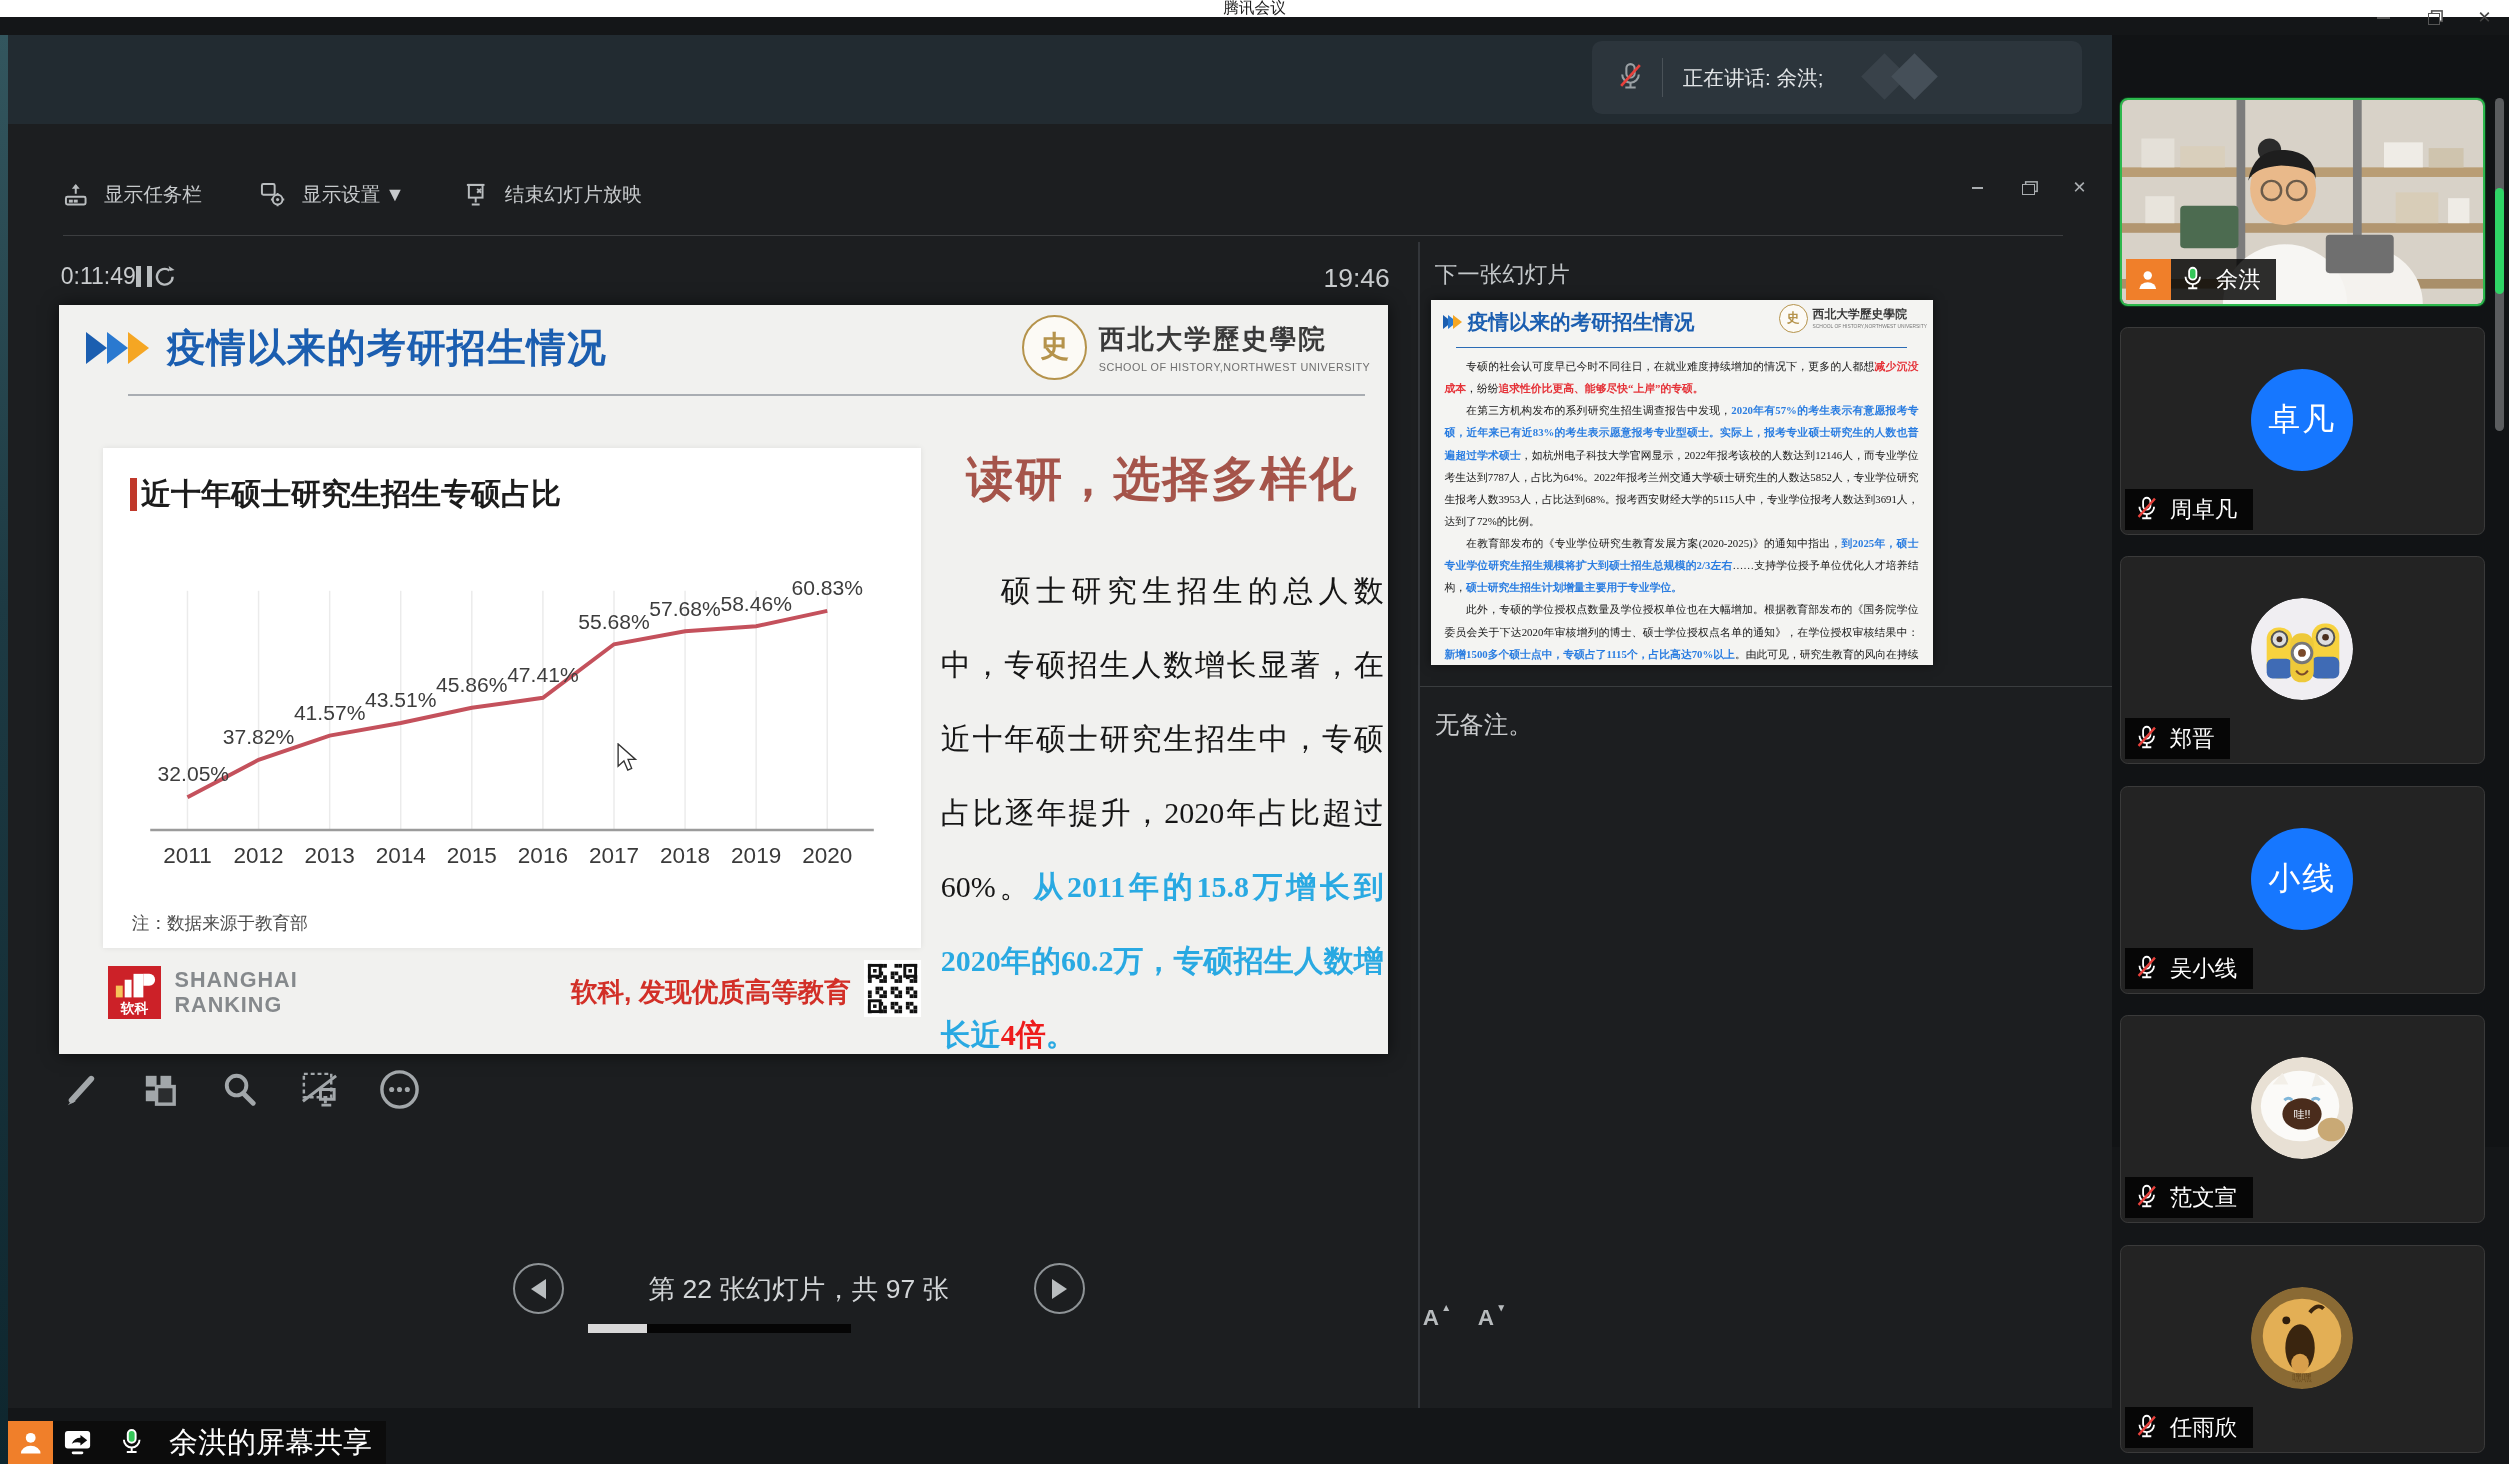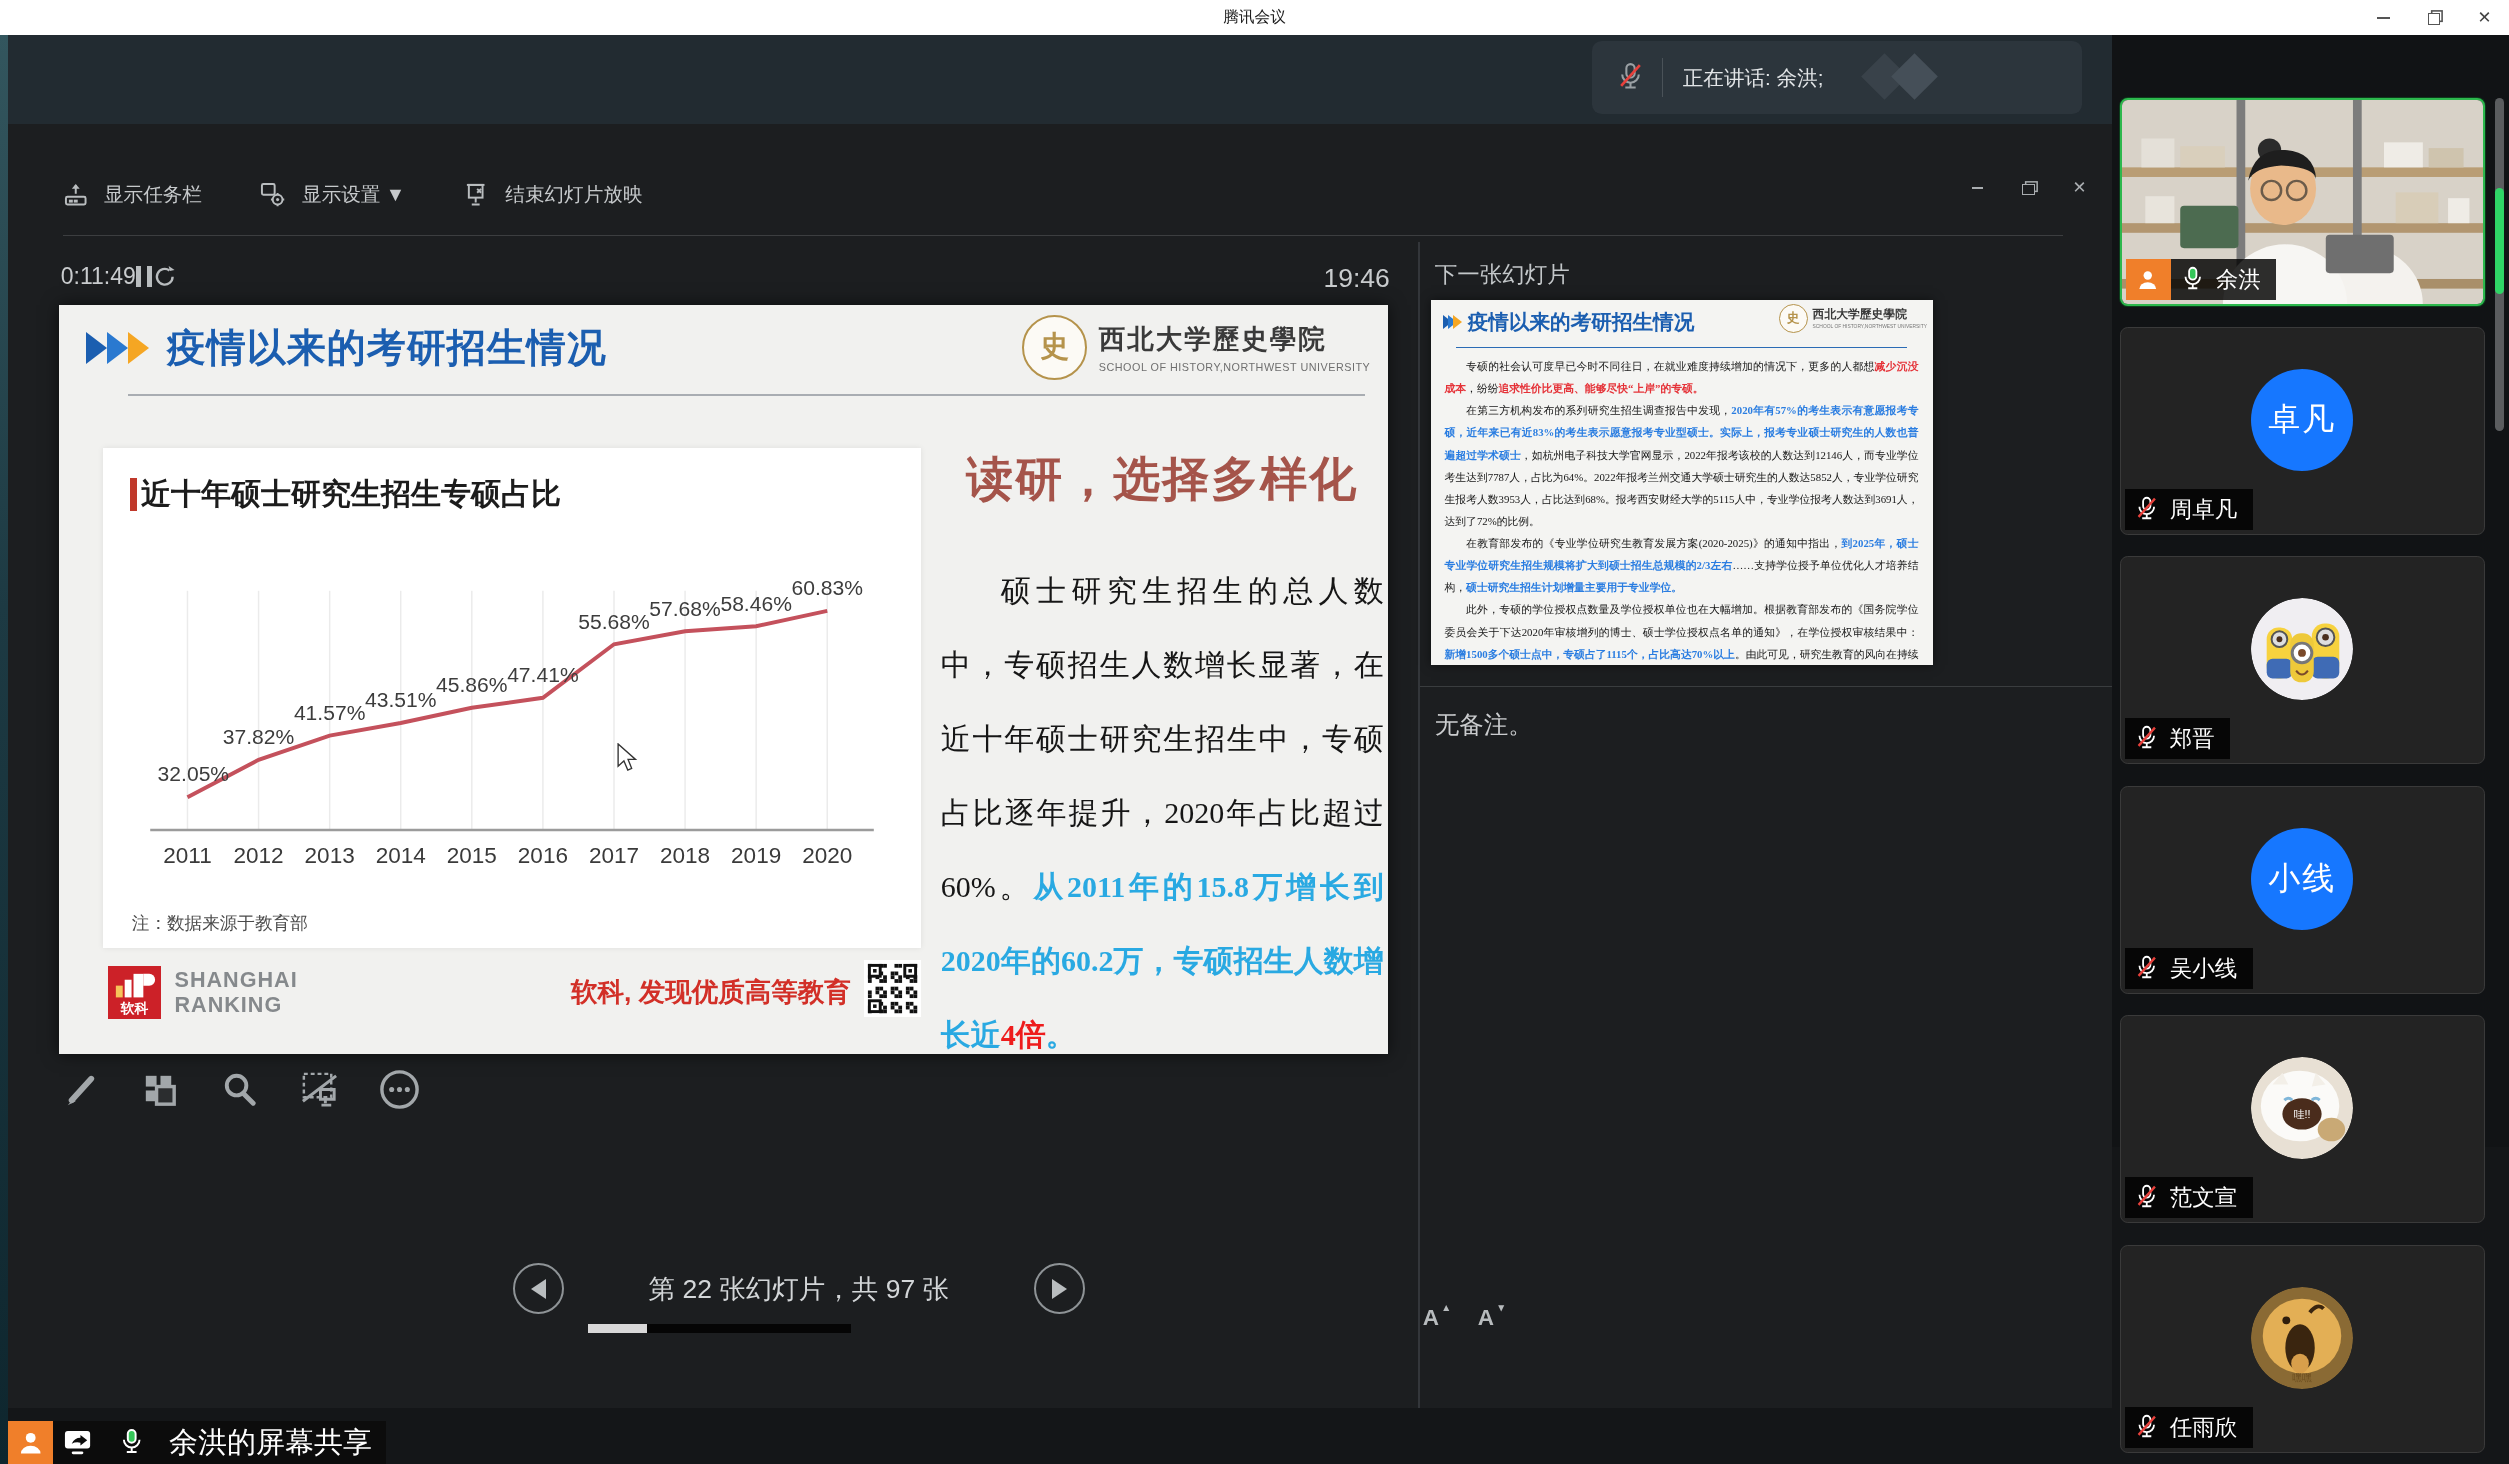--- a/index.html
+++ b/index.html
@@ -1,20 +1,20 @@
 <!DOCTYPE html>
 <html><head>
 <meta charset="utf-8">
 <style>
   html,body{margin:0;padding:0;overflow:hidden;background:#000;}
   *{box-sizing:border-box;}
   .app{position:relative;width:2509px;height:1464px;font-family:"Liberation Sans",sans-serif;background:#141618;overflow:hidden;}
 
   
-  .titlebar{position:absolute;left:0;top:0;width:2509px;height:35px;background:#ffffff;display:flex;align-items:center;justify-content:center;}
+  .titlebar{position:absolute;left:0;top:0;width:2509px;height:17px;background:#ffffff;display:flex;align-items:center;justify-content:center;}
   .titlebar .title{font-size:15.7px;color:#1a1a1a;}
   .winctrl{position:absolute;right:5.9px;top:0;height:35px;display:flex;align-items:center;gap:29px;padding-right:7.8px;}
   .winctrl .wc{width:21.6px;height:21.6px;display:flex;align-items:center;justify-content:center;color:#444;cursor:default;}
   .wc-min::before{content:"";width:12.7px;height:2px;background:#555;display:block;}
   .wc-restore::before{content:"";width:10.8px;height:9.8px;border:1.6px solid #555;box-shadow:2.9px -2.9px 0 -1.6px #fff,2.9px -2.9px 0 0 #555;display:block;margin-top:2.9px;}
   .wc-close{font-size:16.7px;}
 
   
   .desktop-strip{position:absolute;left:0;top:35px;width:7.8px;height:1429px;background:linear-gradient(180deg,#33565e 0%,#1d3a43 40%,#0e262e 100%);}
 
@@ -24,21 +24,21 @@
   .speak-pill .mic{margin-left:23.5px;}
   .speak-pill .sep{width:1px;height:39px;background:#4a5258;margin:0 19.6px 0 17.6px;}
   .speak-pill .txt{font-size:20.6px;color:#e2e5e7;}
   .pill-logo{position:relative;width:118px;height:51px;margin-left:27.4px;}
   .pill-logo i{position:absolute;top:7.8px;width:33px;height:33px;transform:rotate(45deg);display:block;}
   .pill-logo i.d1{left:17.6px;background:#39424a;}
   .pill-logo i.d2{left:47px;background:#454f58;}
 
   
   .presenter{position:absolute;left:7.8px;top:124px;width:2104px;height:1284px;background:#1c1e20;}
-  .ptool{position:absolute;top:57px;left:55px;display:flex;align-items:center;gap:57px;}
+  .ptool{position:absolute;top:57px;left:55px;display:flex;align-items:center;gap:57px;font-family:Liberation Serif, serif;}
   .ptool .item{display:flex;align-items:center;gap:15.7px;color:#c6c9cb;font-size:19.6px;cursor:default;}
   .ptool svg{display:block;}
   .psep{position:absolute;left:55px;top:111px;width:2000px;height:1px;background:#3c3e40;}
   .pwin{position:absolute;right:19.6px;top:51px;display:flex;gap:25.5px;color:#a9adb0;}
   .pwin .b{width:25.5px;height:25.5px;display:flex;align-items:center;justify-content:center;font-size:16.7px;}
   .pwin .b-min::before{content:"";width:11.8px;height:2px;background:#a9adb0;display:block;}
   .pwin .b-restore::before{content:"";width:10.8px;height:8.8px;border:1.5px solid #a9adb0;box-shadow:2.9px -2.9px 0 -1.5px #1c1e20,2.9px -2.9px 0 0 #a9adb0;display:block;margin-top:2.9px;}
 
   .timer{position:absolute;left:53px;top:139px;display:flex;align-items:center;color:#c9ccce;font-size:23px;}
   .pausebtn{display:flex;gap:5.9px;}

